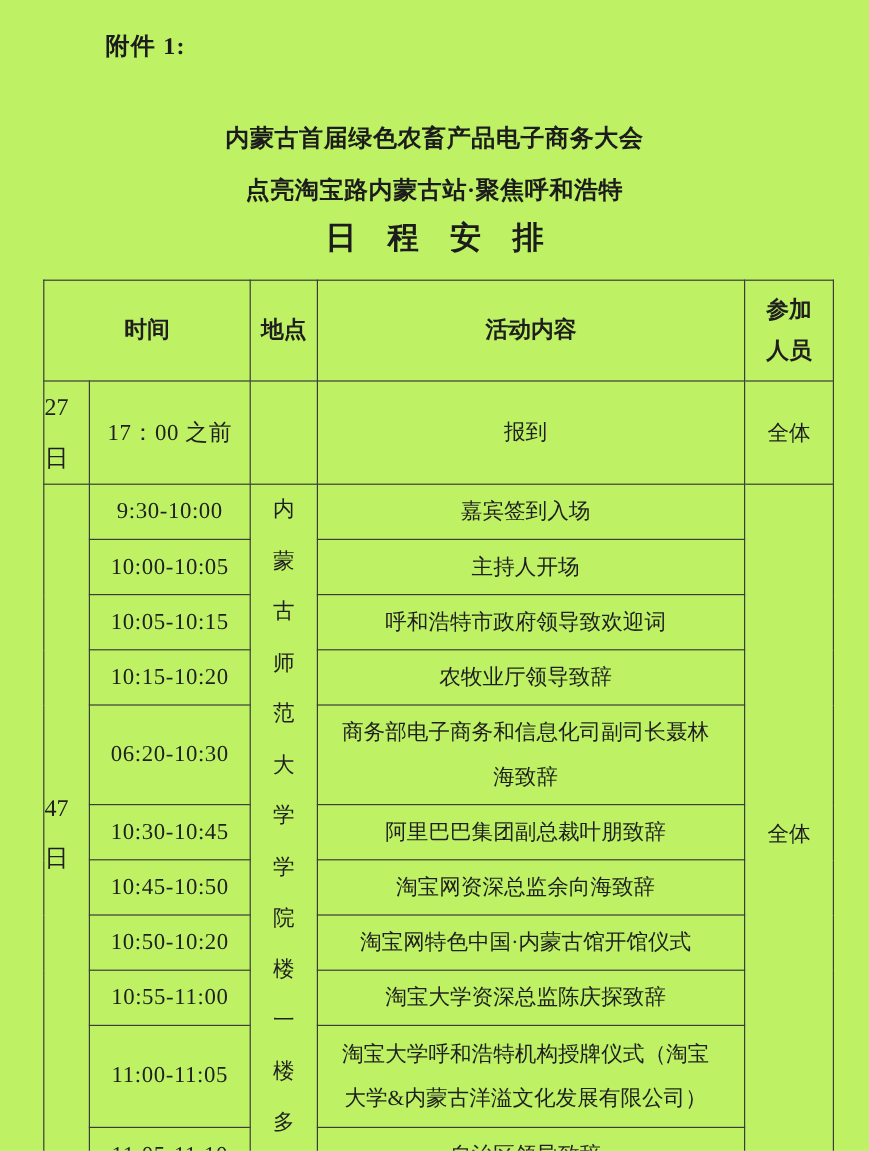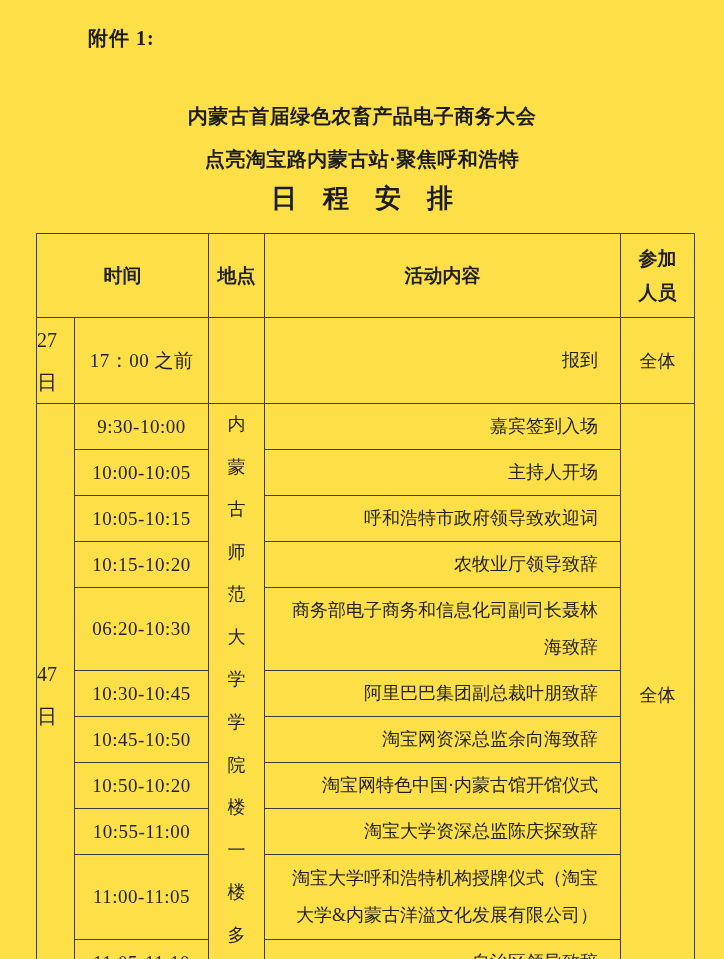--- a/index.html
+++ b/index.html
@@ -4,21 +4,21 @@
 <style>
   html,body{margin:0;padding:0;}
   body{
     background:#e8e8e8;
     font-family:"Liberation Serif","DejaVu Serif",serif;
   }
   .page{
     position:relative;
     width:724px;height:959px;
     margin:0 auto;
-    background:#fde047;
+    background:#bef264;
     color:#1c1c1c;
     overflow:hidden;
   }
   .attachment{
     position:absolute;top:25px;left:88px;
     font-size:20px;font-weight:bold;
     letter-spacing:1px;
   }
   .title-line{
     position:absolute;left:0;width:724px;
@@ -54,21 +54,21 @@
   }
   th.th-part{padding:0 9px;}
   td.day-cell{
     text-align:left;font-size:20px;line-height:42px;
   }
   td.time-cell{
     text-align:center;font-size:19px;
     letter-spacing:0.5px;white-space:nowrap;
   }
   td.act-cell{
-    text-align:right;
+    text-align:center;
     padding:4px 22px 4px 13px;
     line-height:37px;
   }
   td.part-cell{text-align:center;font-size:18px;}
   td.loc-cell{vertical-align:top;}
   .loc-col{
     height:549px;
     display:flex;flex-direction:column;
     justify-content:space-between;
     align-items:center;

